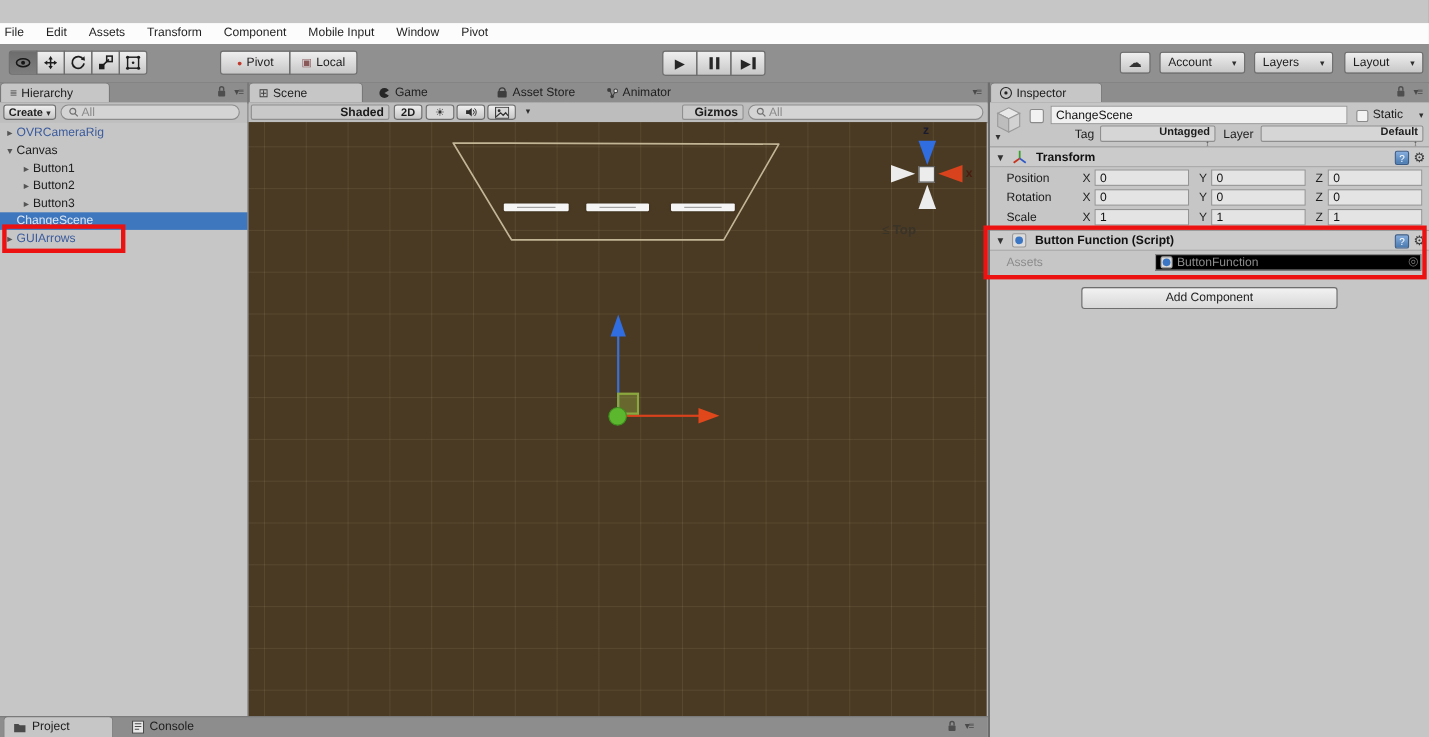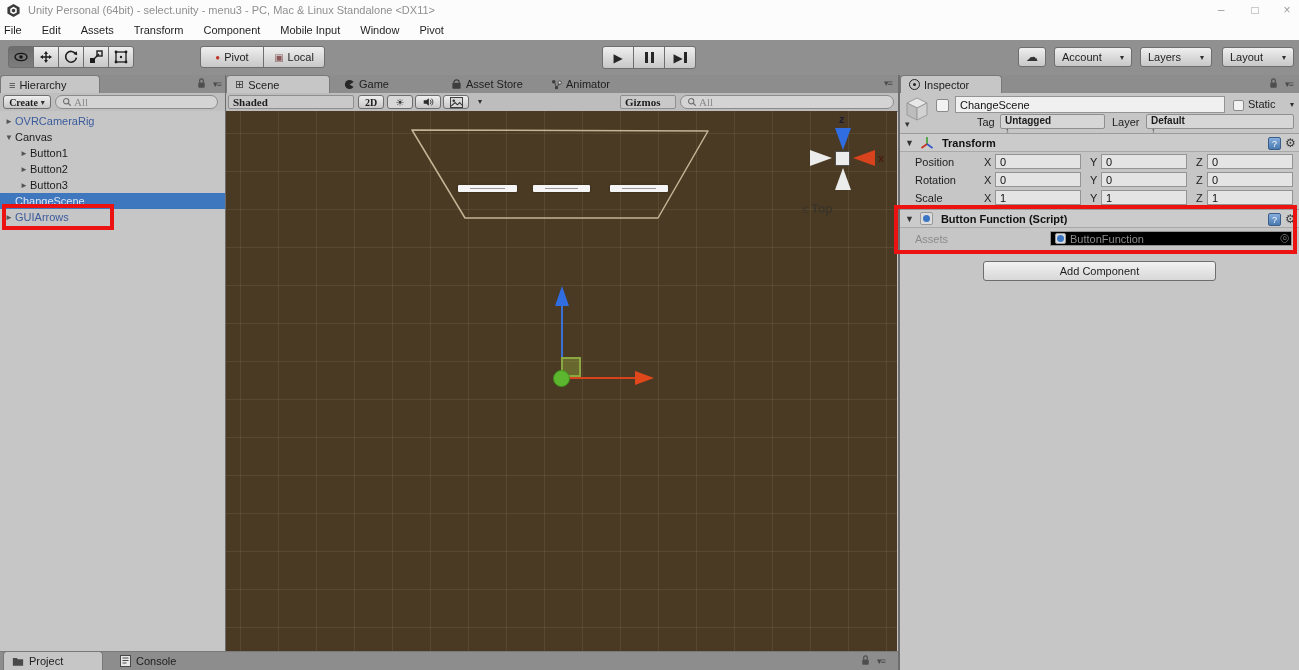--- a/index.html
+++ b/index.html
@@ -22,37 +22,37 @@
   .btn-group .ubtn:first-child{border-radius:3px 0 0 3px;margin-left:0;}
   .btn-group .ubtn:last-child{border-radius:0 3px 3px 0;}
   .ubtn.pressed{background:linear-gradient(#6d6d6d,#7d7d7d);}
   .caret{font-size:8px;color:#2e2e2e;margin-left:5px;}
   
   .tabbar{background:#8d8d8d;border-bottom:1px solid #7c7c7c;}
   .tab{height:18px;display:flex;align-items:center;padding:0 8px;color:#202020;}
   .tab.active{background:#c6c6c6;border:1px solid #787878;border-bottom:none;border-radius:4px 4px 0 0;box-sizing:border-box;}
   .panel-ico{font-size:9px;color:#4a4a4a;margin-left:6px;letter-spacing:-1px;}
   
-  .ptoolbar{background:#bfbfbf;border-bottom:1px solid #8d8d8d;font-family:Liberation Serif, serif;}
+  .ptoolbar{background:#bfbfbf;border-bottom:1px solid #8d8d8d;}
   .searchpill{background:#d4d4d4;border:1px solid #8b8b8b;border-radius:8px;display:flex;align-items:center;
               padding:0 6px;color:#8a8a8a;box-sizing:border-box;}
   
   .hrow{position:relative;height:16px;display:flex;align-items:center;width:225px;}
   .harrow{width:10px;margin-left:5px;font-size:8px;color:#555;flex:none;}
   .hrow.lvl1 .harrow{margin-left:20px;}
   .hlabel{color:#1c1c1c;}
   .hrow.prefab .hlabel{color:#3b5b9d;}
   .hrow.sel{background:#3e77bd;}
   .hrow.sel .hlabel{color:#dce6f5;}
   .annot{border:4px solid #ed1212;box-sizing:border-box;pointer-events:none;z-index:50;}
   
   .field{background:#e4e4e4;border:1px solid #949494;box-sizing:border-box;display:flex;align-items:center;
          padding:0 4px;color:#111;}
   .dropdown{background:#d6d6d6;border:1px solid #8f8f8f;border-radius:2px;box-sizing:border-box;
-            display:flex;align-items:flex-start;padding:0 4px;color:#1c1c1c;flex-direction:column;}
+            display:flex;align-items:flex-end;padding:0 4px;color:#1c1c1c;flex-direction:column;}
   .comp-header{background:#cbcbcb;border-top:1px solid #9b9b9b;border-bottom:1px solid #a9a9a9;box-sizing:border-box;}
   .bold{font-weight:bold;}
   .fold{font-size:9px;color:#333;}
   .help-ico{width:13px;height:13px;border-radius:2px;background:linear-gradient(#86aede,#4a7ab0);
             border:1px solid #3a5c88;color:#fff;font-size:9px;display:flex;align-items:center;justify-content:center;box-sizing:border-box;}
   .gear{color:#3a3a3a;font-size:12px;}
   .checkbox{background:#f2f2f2;border:1px solid #8a8a8a;border-radius:2px;box-sizing:border-box;}
   .script-ico{background:#dcdcdc;border:1px solid #999;border-radius:2px;box-sizing:border-box;position:relative;}
   .script-ico::after{content:"";position:absolute;left:50%;top:50%;width:7px;height:7px;margin:-3.5px 0 0 -3.5px;
                      border-radius:50%;background:#3a76c4;}
@@ -66,31 +66,20 @@
   .tri{width:0;height:0;position:absolute;}
   .axis-label{position:absolute;font-weight:bold;font-size:11px;}
   .divider{background:#6d6d6d;}
   .lockrow{display:flex;align-items:center;}
 </style>
 </head>
 <body>
 
 <div id="app">
 
-  <div class="abs titlebar flex">
-    <svg class="abs" style="left:6px;top:3px" width="15" height="15" viewBox="0 0 16 16">
-        <path d="M8 1 L14.5 4.7 V11.3 L8 15 L1.5 11.3 V4.7 Z" fill="#3b3b3b"></path>
-        <path d="M8 4 L11.5 6 V10 L8 12 L4.5 10 V6 Z" fill="#fcfcfc"></path>
-        <path d="M8 6 L9.8 7 V9 L8 10 L6.2 9 V7 Z" fill="#3b3b3b"></path>
-      </svg>
-    <span class="abs title-text" style="left:28px;line-height:21px">Unity Personal (64bit) - select.unity - menu3 - PC, Mac &amp; Linux Standalone &lt;DX11&gt;</span>
-    <span class="abs win-ctl" style="left:1206px;top:0">–</span>
-    <span class="abs win-ctl" style="left:1240px;top:0">□</span>
-    <span class="abs win-ctl" style="left:1272px;top:0">×</span>
-  </div>
 
   <div class="abs menubar flex">
     <span class="menu-item" style="padding-left:4px">File</span>
     <span class="menu-item">Edit</span>
     <span class="menu-item">Assets</span>
     <span class="menu-item">Transform</span>
     <span class="menu-item">Component</span>
     <span class="menu-item">Mobile Input</span>
     <span class="menu-item">Window</span>
     <span class="menu-item">Pivot</span>

